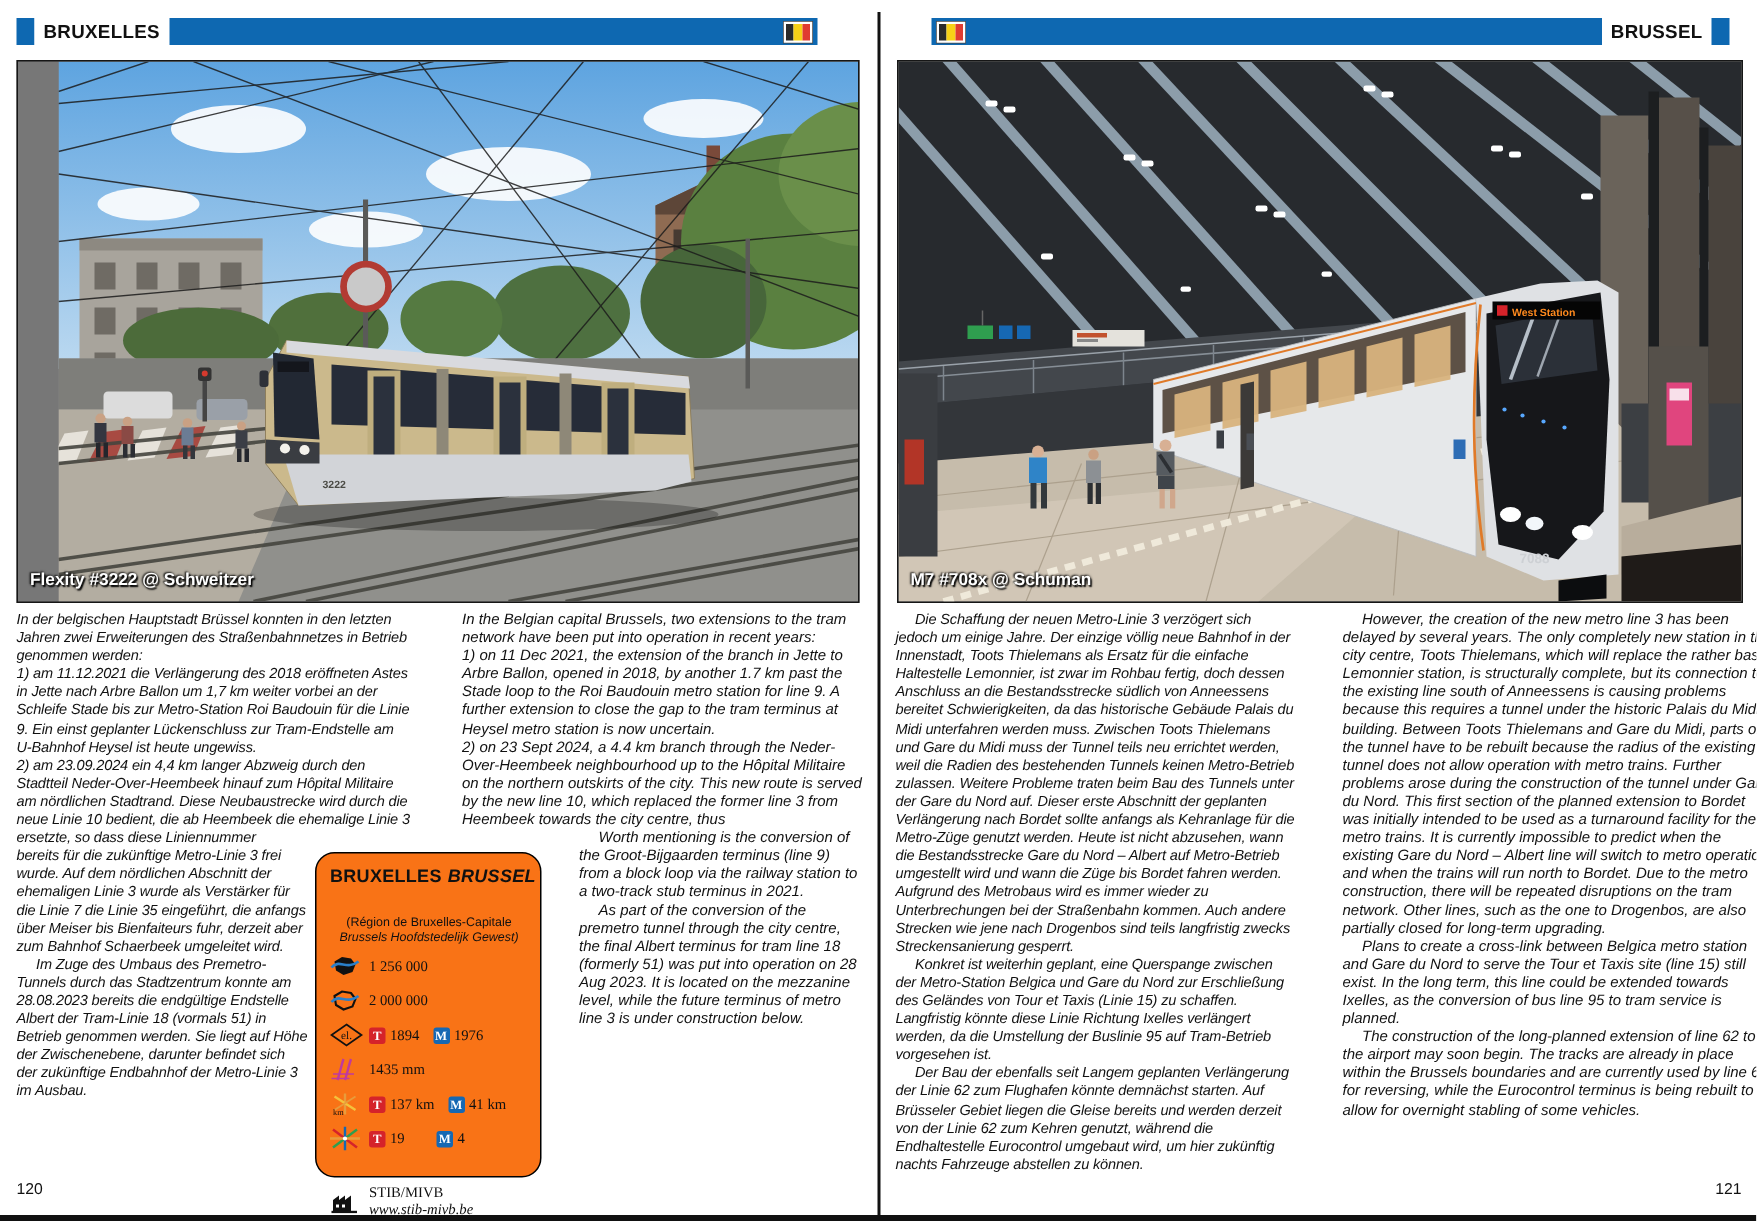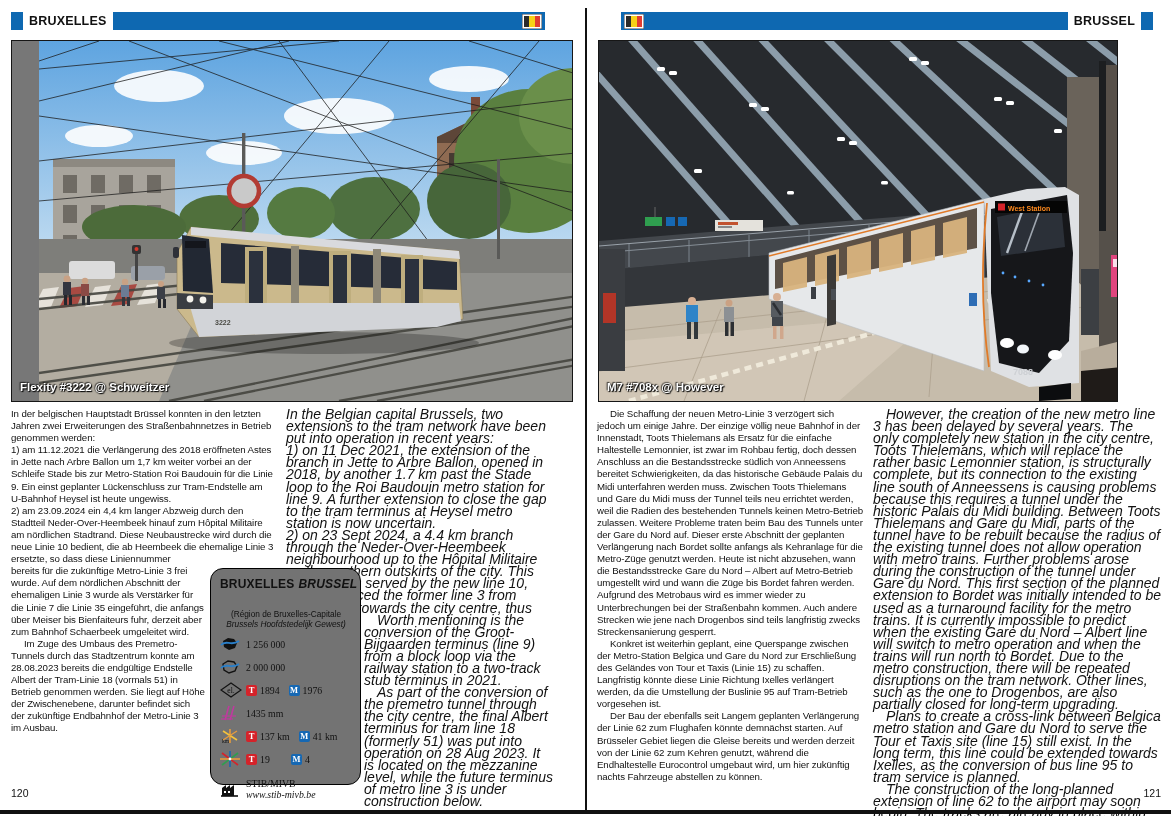--- a/index.html
+++ b/index.html
@@ -15,35 +15,35 @@
   .hbar.left{justify-content:flex-end;}
   .flag{width:16px;height:11px;background:#fff;display:flex;margin:0 5px;
         box-shadow:0 0 0 1.5px #fff,0 0 0 2px #444;}
   .fb{flex:1;background:#2b2b2b;} .fy{flex:1;background:#f7d117;} .fr{flex:1;background:#e03c31;}
   
   .photo{position:absolute;overflow:hidden;border:1px solid #161616;box-sizing:border-box;background:#777;}
   .caption{position:absolute;left:8px;bottom:8px;color:#fff;font-weight:bold;font-size:11.5px;
            text-shadow:1px 1px 1px #000,0 0 2px #000,-1px -1px 1px rgba(0,0,0,.6);z-index:3;}
   
   .col{position:absolute;top:408px;text-align:left;}
-  .col p{margin:0;}
+  .col p{margin:0;font-style:italic;}
   .col-de{font-size:9.7px;line-height:12.1px;letter-spacing:-.1px;}
-  .col-en{font-style:italic;font-size:14px;line-height:12.1px;}
+  .col-en{font-style:italic;font-size:10px;line-height:12.1px;margin-left:22px;}
   .ind{text-indent:13px;}
   .narrow-r{padding-right:68px;}
   .narrow-l{padding-left:78px;}
   
-  .infobox{position:absolute;left:210px;top:568px;width:151px;height:217px;background:#737373;
+  .infobox{position:absolute;left:210px;top:568px;width:151px;height:217px;background:#f97316;
            border:1.5px solid #000;border-radius:13px;box-sizing:border-box;padding:8px 8px 6px 9px;z-index:5;}
   .ib-title{text-align:center;font-weight:bold;font-size:12px;letter-spacing:.2px;white-space:nowrap;}
   .ib-title .nl{font-style:italic;margin-left:4px;}
   .ib-sub{text-align:center;font-size:8.3px;line-height:9.6px;margin-top:19px;}
   .ib-sub .it{font-style:italic;}
   .ibrow{display:flex;align-items:center;margin-top:7px;height:16px;font-family:Liberation Serif, serif;}
-  .ibrow.tall{height:22px;margin-top:11px;}
+  .ibrow.tall{height:22px;margin-top:23px;}
   .ibicon{width:26px;flex:0 0 26px;display:flex;align-items:center;}
   .ibval{font-size:9.8px;white-space:nowrap;}
   .badge{display:inline-block;width:11px;height:11px;line-height:11px;text-align:center;
          color:#fff;font-weight:bold;font-size:8.5px;border-radius:2px;margin-right:3px;vertical-align:-1px;}
   .badge.t{background:#d5232a;} .badge.m{background:#1668b3;margin-left:9px;}
   .ib-op{font-size:9.8px;line-height:11px;}
   .ib-op .it{font-style:italic;}
   
   .pageno{position:absolute;top:787px;font-size:10.5px;}
   .divider{position:absolute;left:585px;top:8px;width:2px;height:803px;background:#111;}
@@ -215,21 +215,21 @@
         <polygon points="138,252 174,254 174,268 138,268" fill="#3a3d42"></polygon>
         <circle cx="151" cy="258" r="3.4" fill="#f4f2ec"></circle>
           <circle cx="164" cy="259" r="3.4" fill="#f4f2ec"></circle>
         <rect x="134" y="206" width="6" height="11" rx="2" fill="#2e3138"></rect>
         <text x="176" y="284" font-size="7" fill="#4a4a44" font-weight="bold">3222</text>
       </g>
     </svg>
     <div class="caption">Flexity #3222 @ Schweitzer</div>
   </div>
 
-  <div class="photo" style="left:598px;top:40px;width:520px;height:362px;">
+  <div class="photo" style="left:598px;top:40px;width:564px;height:362px;">
     <svg width="562" height="360" viewBox="0 0 562 360">
       <rect x="0" y="0" width="562" height="360" fill="#35383c"></rect>
 
       <g>
         <polygon points="0,0 562,0 562,135 0,232" fill="#272a2e"></polygon>
         <clipPath id="ceil">
             <polygon points="0,0 562,0 562,135 0,232"></polygon>
           </clipPath>
         <g clip-path="url(#ceil)">
           <g stroke="#98aab8" stroke-width="7" opacity="0.9">
@@ -370,21 +370,21 @@
         <circle cx="178" cy="256" r="4" fill="#d8b094"></circle>
           <rect x="172" y="260" width="12" height="16" fill="#565b60"></rect>
           <line x1="174" y1="262" x2="182" y2="274" stroke="#2c2f33" stroke-width="2.4"></line>
           <rect x="173" y="276" width="11" height="9" fill="#3f444a"></rect>
           <rect x="174" y="285" width="3.5" height="13" fill="#d0a78c"></rect>
           <rect x="181" y="285" width="3.5" height="13" fill="#d0a78c"></rect>
         <rect x="212" y="246" width="5" height="12" fill="#3a3e44"></rect>
           <rect x="232" y="248" width="5" height="11" fill="#4a4e54"></rect>
       </g>
     </svg>
-    <div class="caption">M7 #708x @ However</div>
+    <div class="caption">M7 #708x @ Schuman</div>
   </div>
 
   <div class="col col-de" style="left:11px;width:263px;">
     <p>In der belgischen Hauptstadt Brüssel konnten in den letzten Jahren zwei Erweiterungen des Straßenbahnnetzes in Betrieb genommen werden:</p>
     <p>1) am 11.12.2021 die Verlängerung des 2018 eröffneten Astes in Jette nach Arbre Ballon um 1,7 km weiter vorbei an der Schleife Stade bis zur Metro-Station Roi Baudouin für die Linie 9. Ein einst geplanter Lückenschluss zur Tram-Endstelle am U-Bahnhof Heysel ist heute ungewiss.</p>
     <p>2) am 23.09.2024 ein 4,4 km langer Abzweig durch den Stadtteil Neder-Over-Heembeek hinauf zum Hôpital Militaire am nördlichen Stadtrand. Diese Neubaustrecke wird durch die neue Linie 10 bedient, die ab Heembeek die ehemalige Linie 3 ersetzte, so dass diese Liniennummer</p>
     <div class="narrow-r">
       <p>bereits für die zukünftige Metro-Linie 3 frei wurde. Auf dem nördlichen Abschnitt der ehemaligen Linie 3 wurde als Verstärker für die Linie 7 die Linie 35 eingeführt, die anfangs über Meiser bis Bienfaiteurs fuhr, derzeit aber zum Bahnhof Schaerbeek umgeleitet wird.</p>
       <p class="ind">Im Zuge des Umbaus des Premetro-Tunnels durch das Stadtzentrum konnte am 28.08.2023 bereits die endgültige Endstelle Albert der Tram-Linie 18 (vormals 51) in Betrieb genommen werden. Sie liegt auf Höhe der Zwischenebene, darunter befindet sich der zukünftige Endbahnhof der Metro-Linie 3 im Ausbau.</p>
     </div>

